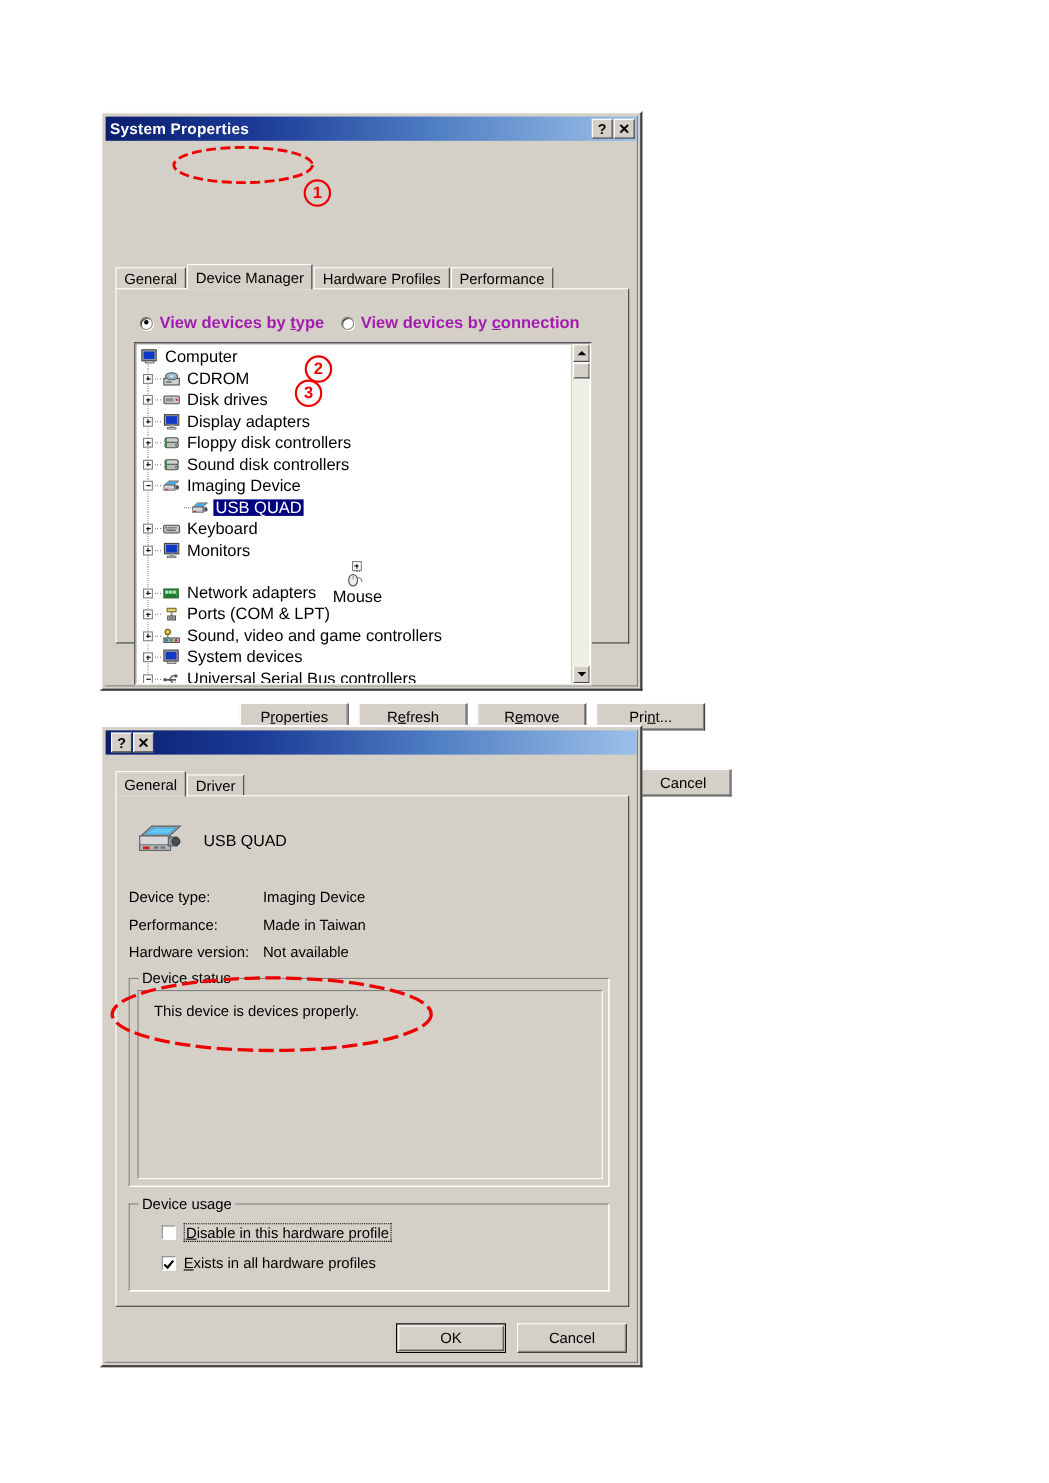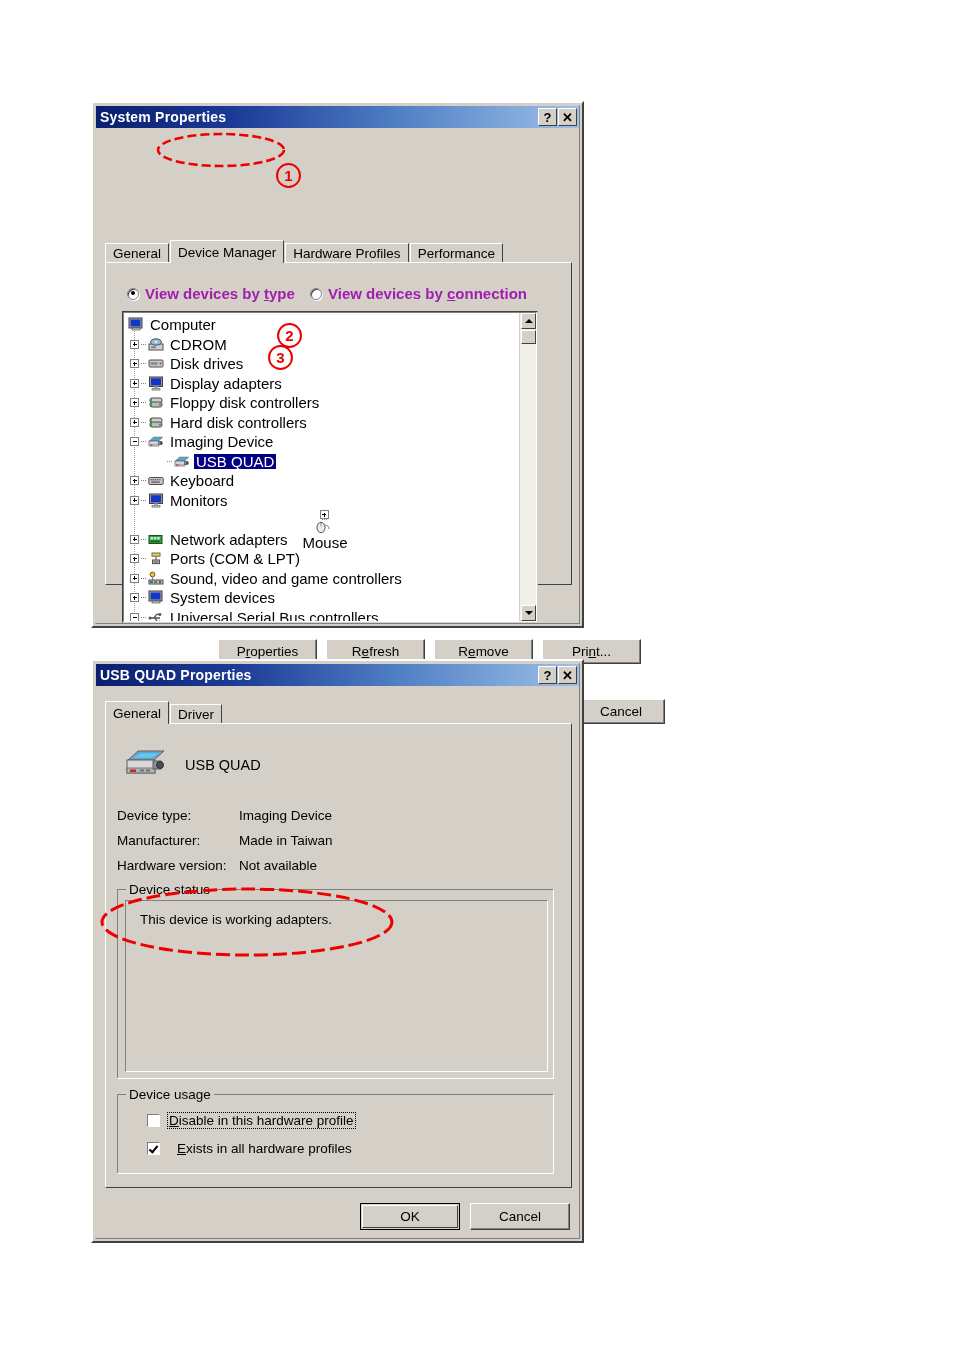--- a/index.html
+++ b/index.html
@@ -535,21 +535,21 @@
           </div>
           <div class="tree-item" style="padding-left: 6px;">
             <span class="expander plus"></span>
             <span class="dotline"></span>
             <span class="ico"><svg width="16" height="15" viewBox="0 0 16 15">
                 <rect x="2" y="3" width="12" height="5" rx="2" fill="#cfcfcf" stroke="#4d4d4d"></rect>
                 <rect x="2" y="7" width="12" height="5" rx="2" fill="#bdbdbd" stroke="#4d4d4d"></rect>
                 <path d="M3 3 L3 12" stroke="#2e8b3d" stroke-width="1.4"></path>
                 <circle cx="12" cy="9.6" r="1" fill="#2e8b3d"></circle>
               </svg></span>
-            <span class="tree-label">Hard disk controllers</span>
+            <span class="tree-label">Sound disk controllers</span>
           </div>
           <div class="tree-item" style="padding-left: 6px;">
             <span class="expander"></span>
             <span class="dotline"></span>
             <span class="ico"><svg width="16" height="15" viewBox="0 0 16 15">
                 <polygon points="1.5,7 10.5,7 14.5,3.2 5.5,3.2" fill="#9aa0a6" stroke="#55595f" stroke-width="0.7"></polygon>
                 <polygon points="3,6.3 10,6.3 12.8,4 6,4" fill="#37b0ef"></polygon>
                 <rect x="1" y="7" width="10" height="5" fill="#d6d6d6" stroke="#55595f" stroke-width="0.7"></rect>
                 <rect x="1" y="10" width="10" height="2" fill="#b0b0b0"></rect>
                 <rect x="2" y="10.5" width="2.4" height="1.1" fill="#cc2222"></rect>
@@ -719,21 +719,20 @@
   <span>2</span>
 </div>
 <div class="anno-circle" style="left:268px; top:345px; width:25px; height:25px;">
   <span>3</span>
 </div>
 
 <div class="dialog" style="left:91px; top:659px; width:493px; height:584px;">
   <div class="dialog-inner-bevel"></div>
 
   <div class="titlebar">
-    <span class="title">USB QUAD Properties</span>
     <div class="tb-btn">?</div>
     <div class="tb-btn">✕</div>
   </div>
 
   <div class="tabstrip" style="left:12px; top:41px;">
     <div class="tab active">
       <span>General</span>
     </div>
     <div class="tab">
       <span>Driver</span>
@@ -755,44 +754,44 @@
         <rect x="22" y="25.5" width="4" height="2" fill="#6e6e6e"></rect>
         <rect x="29" y="17" width="8" height="8" fill="#8d9297" stroke="#5a5f66" stroke-width="1"></rect>
         <circle cx="36" cy="21" r="3.5" fill="#4a4f55" stroke="#2d3035" stroke-width="1"></circle>
       </svg>
     </div>
     <div class="static-text" style="left:79px; top:33px; font-size:14.5px;">USB QUAD</div>
 
     <div class="static-text" style="left:11px; top:84px;">Device type:</div>
     <div class="static-text" style="left:133px; top:84px;">Imaging Device</div>
 
-    <div class="static-text" style="left:11px; top:109px;">Manufacturer:</div>
+    <div class="static-text" style="left:11px; top:109px;">Performance:</div>
     <div class="static-text" style="left:133px; top:109px;">Made in Taiwan</div>
 
     <div class="static-text" style="left:11px; top:134px;">Hardware version:</div>
     <div class="static-text" style="left:133px; top:134px;">Not available</div>
 
     <div class="groupbox" style="left:11px; top:165px; width:437px; height:190px;">
       <div class="gb-in"></div>
       <span class="gb-title">Device status</span>
       <div class="devstatus-box" style="left:7px; top:10px; width:423px; height:172px;">
-        <div class="static-text" style="left:14px; top:11px;">This device is working adapters.</div>
+        <div class="static-text" style="left:14px; top:11px;">This device is devices properly.</div>
       </div>
     </div>
 
     <div class="groupbox" style="left:11px; top:370px; width:437px; height:80px;">
       <div class="gb-in"></div>
       <span class="gb-title">Device usage</span>
 
       <div class="cb-row" style="left:29px; top:17px;">
         <span class="checkbox"></span>
         <span class="focus-label"><span class="underline">D</span><span>isable in this hardware profile</span></span>
       </div>
 
-      <div class="cb-row" style="left:29px; top:46px;gap:10px;">
+      <div class="cb-row" style="left:29px; top:46px;">
         <span class="checkbox checked"></span>
         <span><span class="underline">E</span><span>xists in all hardware profiles</span></span>
       </div>
     </div>
   </div>
 
   <div class="btn default" style="left:267px; top:542px; width:100px; height:27px;">
     <div class="inner2"></div>
     <span>OK</span>
   </div>

